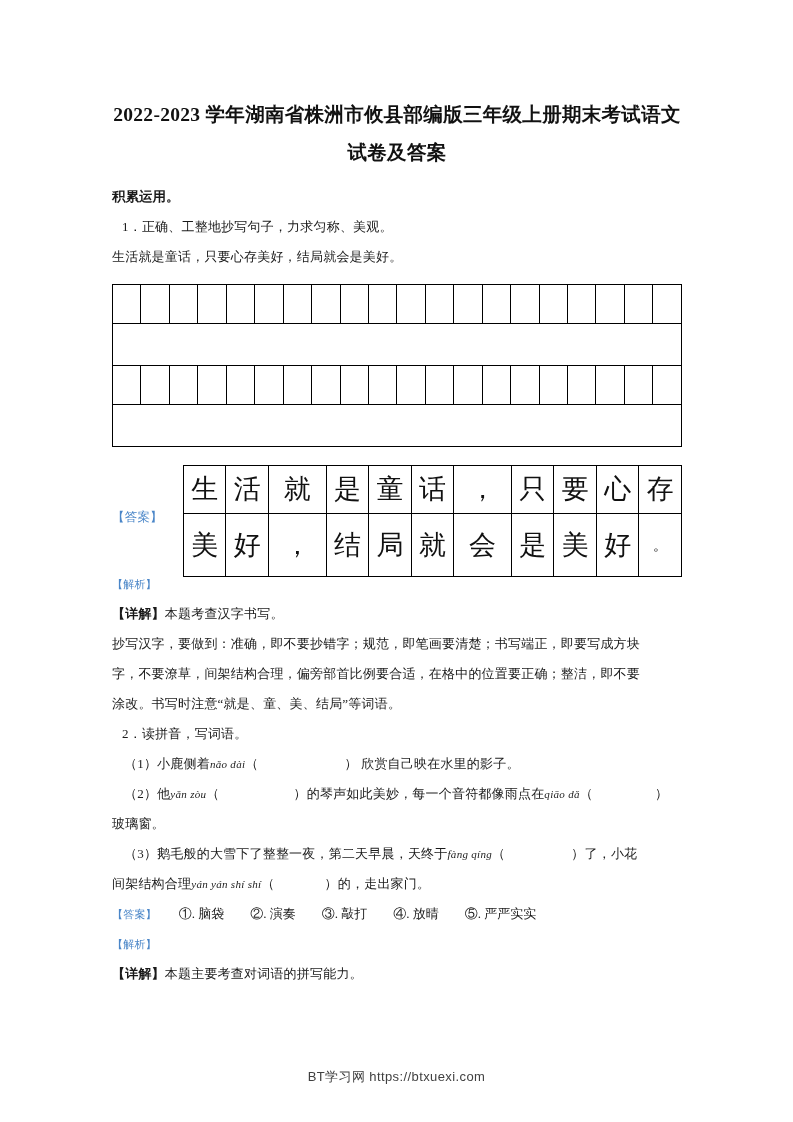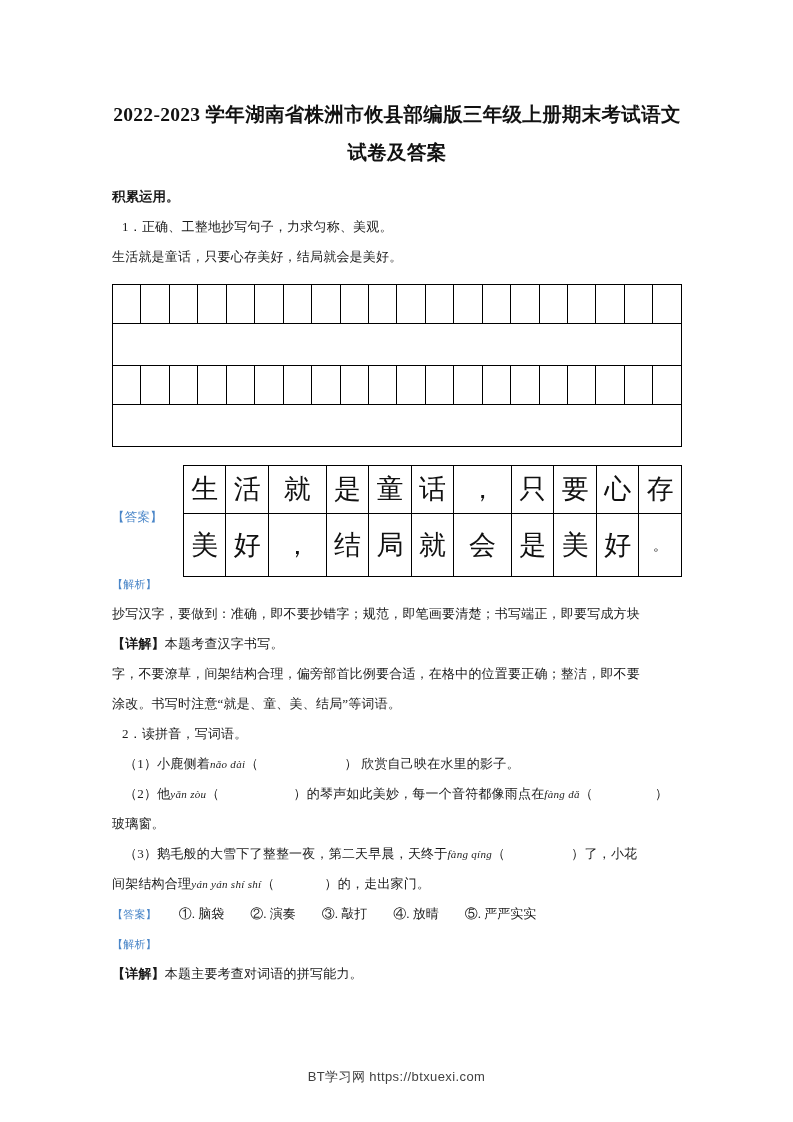--- a/index.html
+++ b/index.html
@@ -261,30 +261,30 @@
           <td>美</td>
           <td>好</td>
           <td class="period">。</td>
         </tr>
       </tbody>
         </table>
     </div>
 
     <div class="blue-label">【解析】</div>
 
+    <p class="para"><span class="detail-head">【详解】</span><span>本题考查汉字书写。</span></p>
     <p class="para">抄写汉字，要做到：准确，即不要抄错字；规范，即笔画要清楚；书写端正，即要写成方块</p>
-    <p class="para"><span class="detail-head">【详解】</span><span>本题考查汉字书写。</span></p>
     <p class="para">字，不要潦草，间架结构合理，偏旁部首比例要合适，在格中的位置要正确；整洁，即不要</p>
     <p class="para">涂改。书写时注意“就是、童、美、结局”等词语。</p>
 
     <p class="para indent">2．读拼音，写词语。</p>
 
     <p class="para indent2"><span>（1）</span><span>小鹿侧着</span><span class="pinyin">nǎo dài</span><span>（</span><span class="blank-gap" style="width:86px"></span><span>）  欣赏自己映在水里的影子。</span></p>
 
-    <p class="para indent2"><span>（2）</span><span>他</span><span class="pinyin">yǎn zòu</span><span>（</span><span class="blank-gap" style="width:74px"></span><span>）的琴声如此美妙，每一个音符都像雨点在</span><span class="pinyin">fàng dǎ</span><span>（</span><span class="blank-gap" style="width:62px"></span><span>）</span></p>
+    <p class="para indent2"><span>（2）</span><span>他</span><span class="pinyin">yǎn zòu</span><span>（</span><span class="blank-gap" style="width:74px"></span><span>）的琴声如此美妙，每一个音符都像雨点在</span><span class="pinyin">qiāo dǎ</span><span>（</span><span class="blank-gap" style="width:62px"></span><span>）</span></p>
     <p class="para">玻璃窗。</p>
 
     <p class="para indent2"><span>（3）</span><span>鹅毛般的大雪下了整整一夜，第二天早晨，天终于</span><span class="pinyin">fàng qíng</span><span>（</span><span class="blank-gap" style="width:66px"></span><span>）了，小花</span></p>
     <p class="para"><span>间架结构合理</span><span class="pinyin">yán yán shí shí</span><span>（</span><span class="blank-gap" style="width:50px"></span><span>）的，走出家门。</span></p>
 
     <div class="answer-line">
       <span class="blue-label">【答案】</span><span class="ans-item">①. 脑袋</span><span class="ans-item">②. 演奏</span><span class="ans-item">③. 敲打</span><span class="ans-item">④. 放晴</span><span class="ans-item">⑤. 严严实实</span>
     </div>
 
     <div class="blue-label">【解析】</div>

